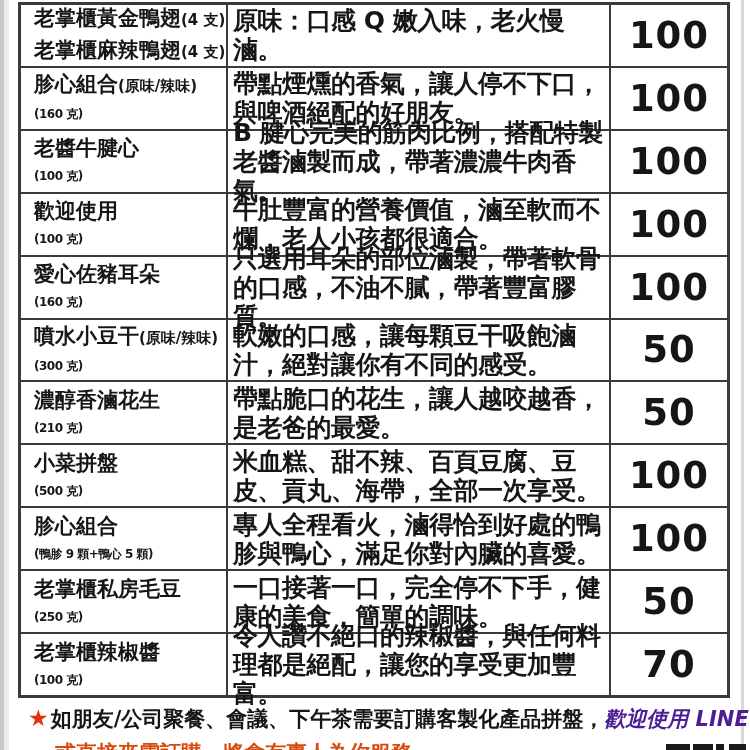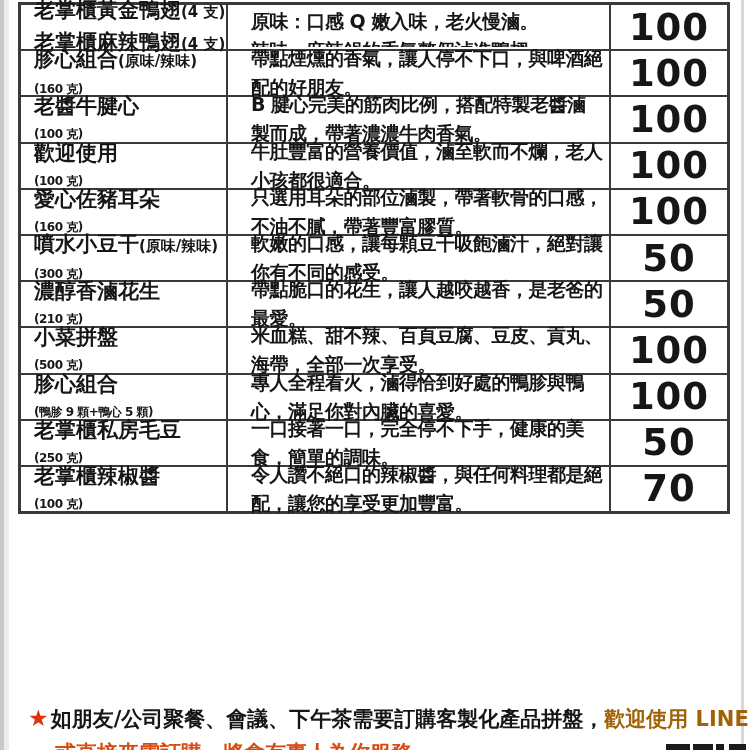--- a/index.html
+++ b/index.html
@@ -9,46 +9,46 @@
     font-family:"DejaVu Sans",sans-serif;
     font-weight:700;
     color:#161616;
   }
   
   .edge-left{position:absolute;left:0;top:0;width:4px;height:750px;background:#c9c9c9;}
   .edge-left2{position:absolute;left:4px;top:0;width:5px;height:750px;background:#ececec;}
   .edge-right{position:absolute;left:741px;top:0;width:3px;height:750px;background:#d8d8d8;}
 
   .menu-table{
-    position:absolute;left:18px;top:2px;width:712px;height:512px;
+    position:absolute;left:18px;top:2px;width:712px;height:696px;
     border:3px solid #3a3a3a;
     box-sizing:border-box;
     display:flex;flex-direction:column;
     background:#fff;
   }
   .row{flex:1;display:flex;border-bottom:2px solid #3a3a3a;min-height:0;}
   .row:last-child{border-bottom:none;}
   .cell{box-sizing:border-box;display:flex;flex-direction:column;justify-content:center;min-width:0;}
   .c-name{width:207px;border-right:2px solid #3a3a3a;padding:2px 4px 2px 13px;}
-  .c-desc{width:383px;border-right:2px solid #3a3a3a;padding:2px 6px 2px 23px;
-          font-size:19px;line-height:29px;letter-spacing:-0.5px;}
+  .c-desc{width:383px;border-right:2px solid #3a3a3a;padding:2px 6px 2px 5px;
+          font-size:25px;line-height:29px;letter-spacing:-0.5px;}
   .c-price{flex:1;align-items:center;justify-content:center;
            font-size:37px;letter-spacing:1px;}
   .nm{font-size:21px;line-height:30px;white-space:nowrap;}
   .nm .sm{font-size:15px;}
   .nm1-sfx{font-size:17px;}
   .wt{font-size:12px;line-height:26px;white-space:nowrap;letter-spacing:-0.5px;}
   .desc-line{white-space:nowrap;overflow:hidden;}
 
   .footer-note{
     position:absolute;left:28px;top:703px;width:700px;
     font-size:21px;line-height:30px;white-space:nowrap;
   }
   .footer-note .star{color:#e0340f;font-size:23px;margin-right:2px;}
-  .footer-note .orange{color:#a16207;}
+  .footer-note .orange{color:#4c1d95;font-style:italic;}
   .footer-line2{
     position:absolute;left:55px;top:739px;width:600px;
     font-size:21px;color:#d84b10;white-space:nowrap;
   }
   .qr-fragment{position:absolute;top:744px;left:666px;height:8px;}
   .qr-fragment span{display:inline-block;height:8px;background:#1b1b1b;margin-right:3px;vertical-align:top;}
   .qr-b1{width:24px;} .qr-b2{width:20px;} .qr-b3{width:8px;} .qr-b4{width:17px;margin-left:2px;}
 </style>
 </head>
 <body>

